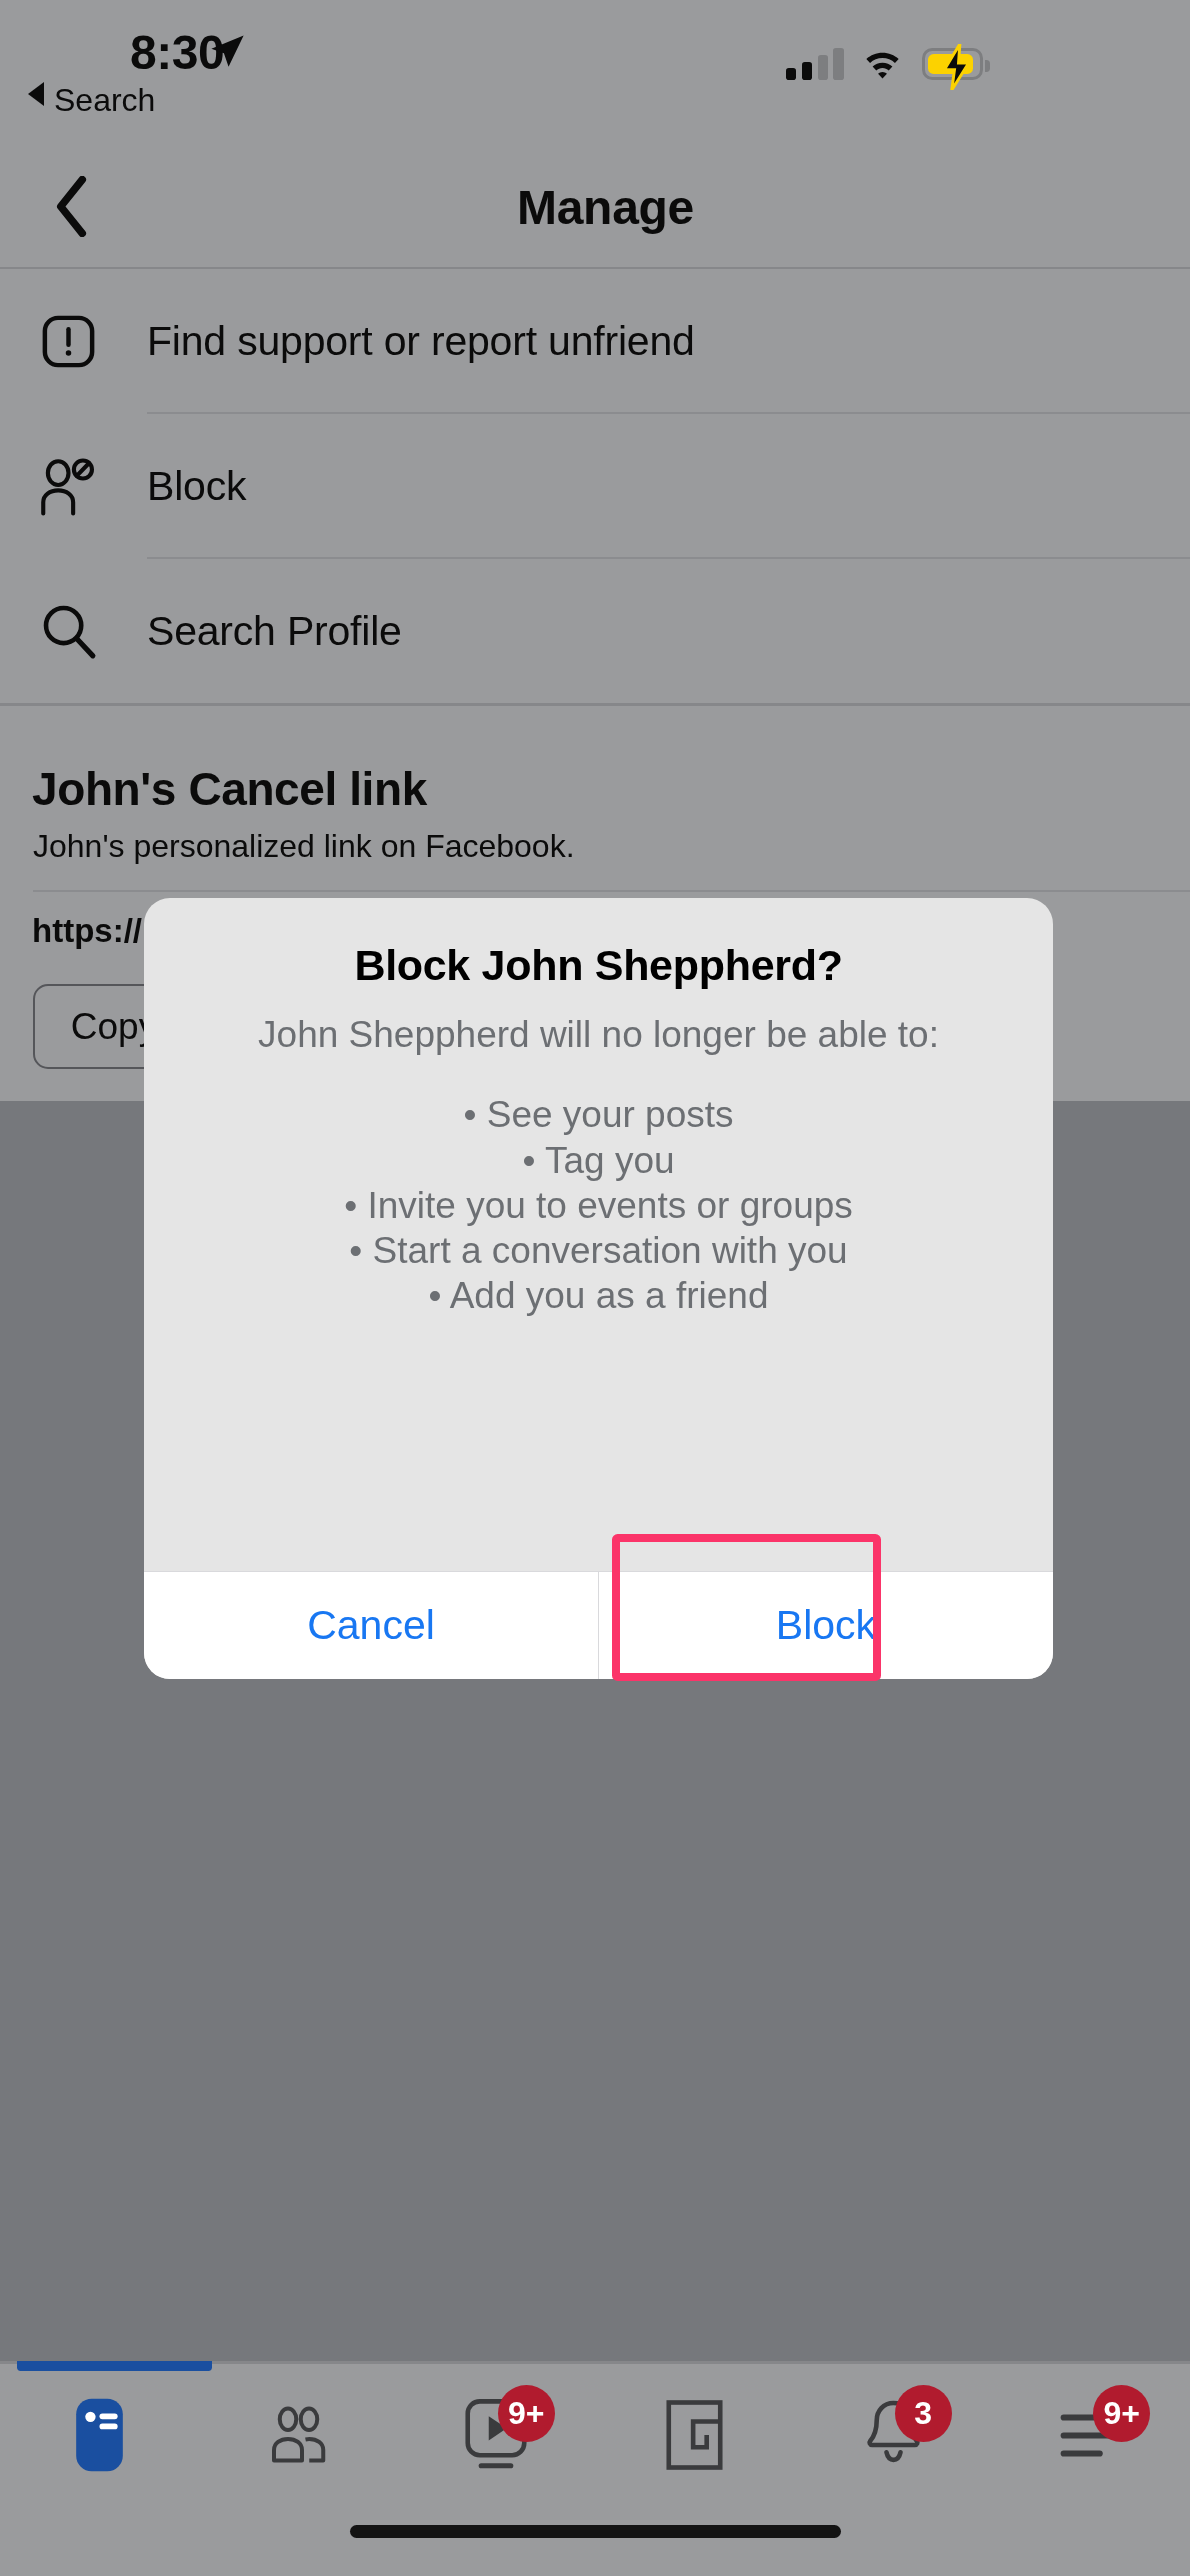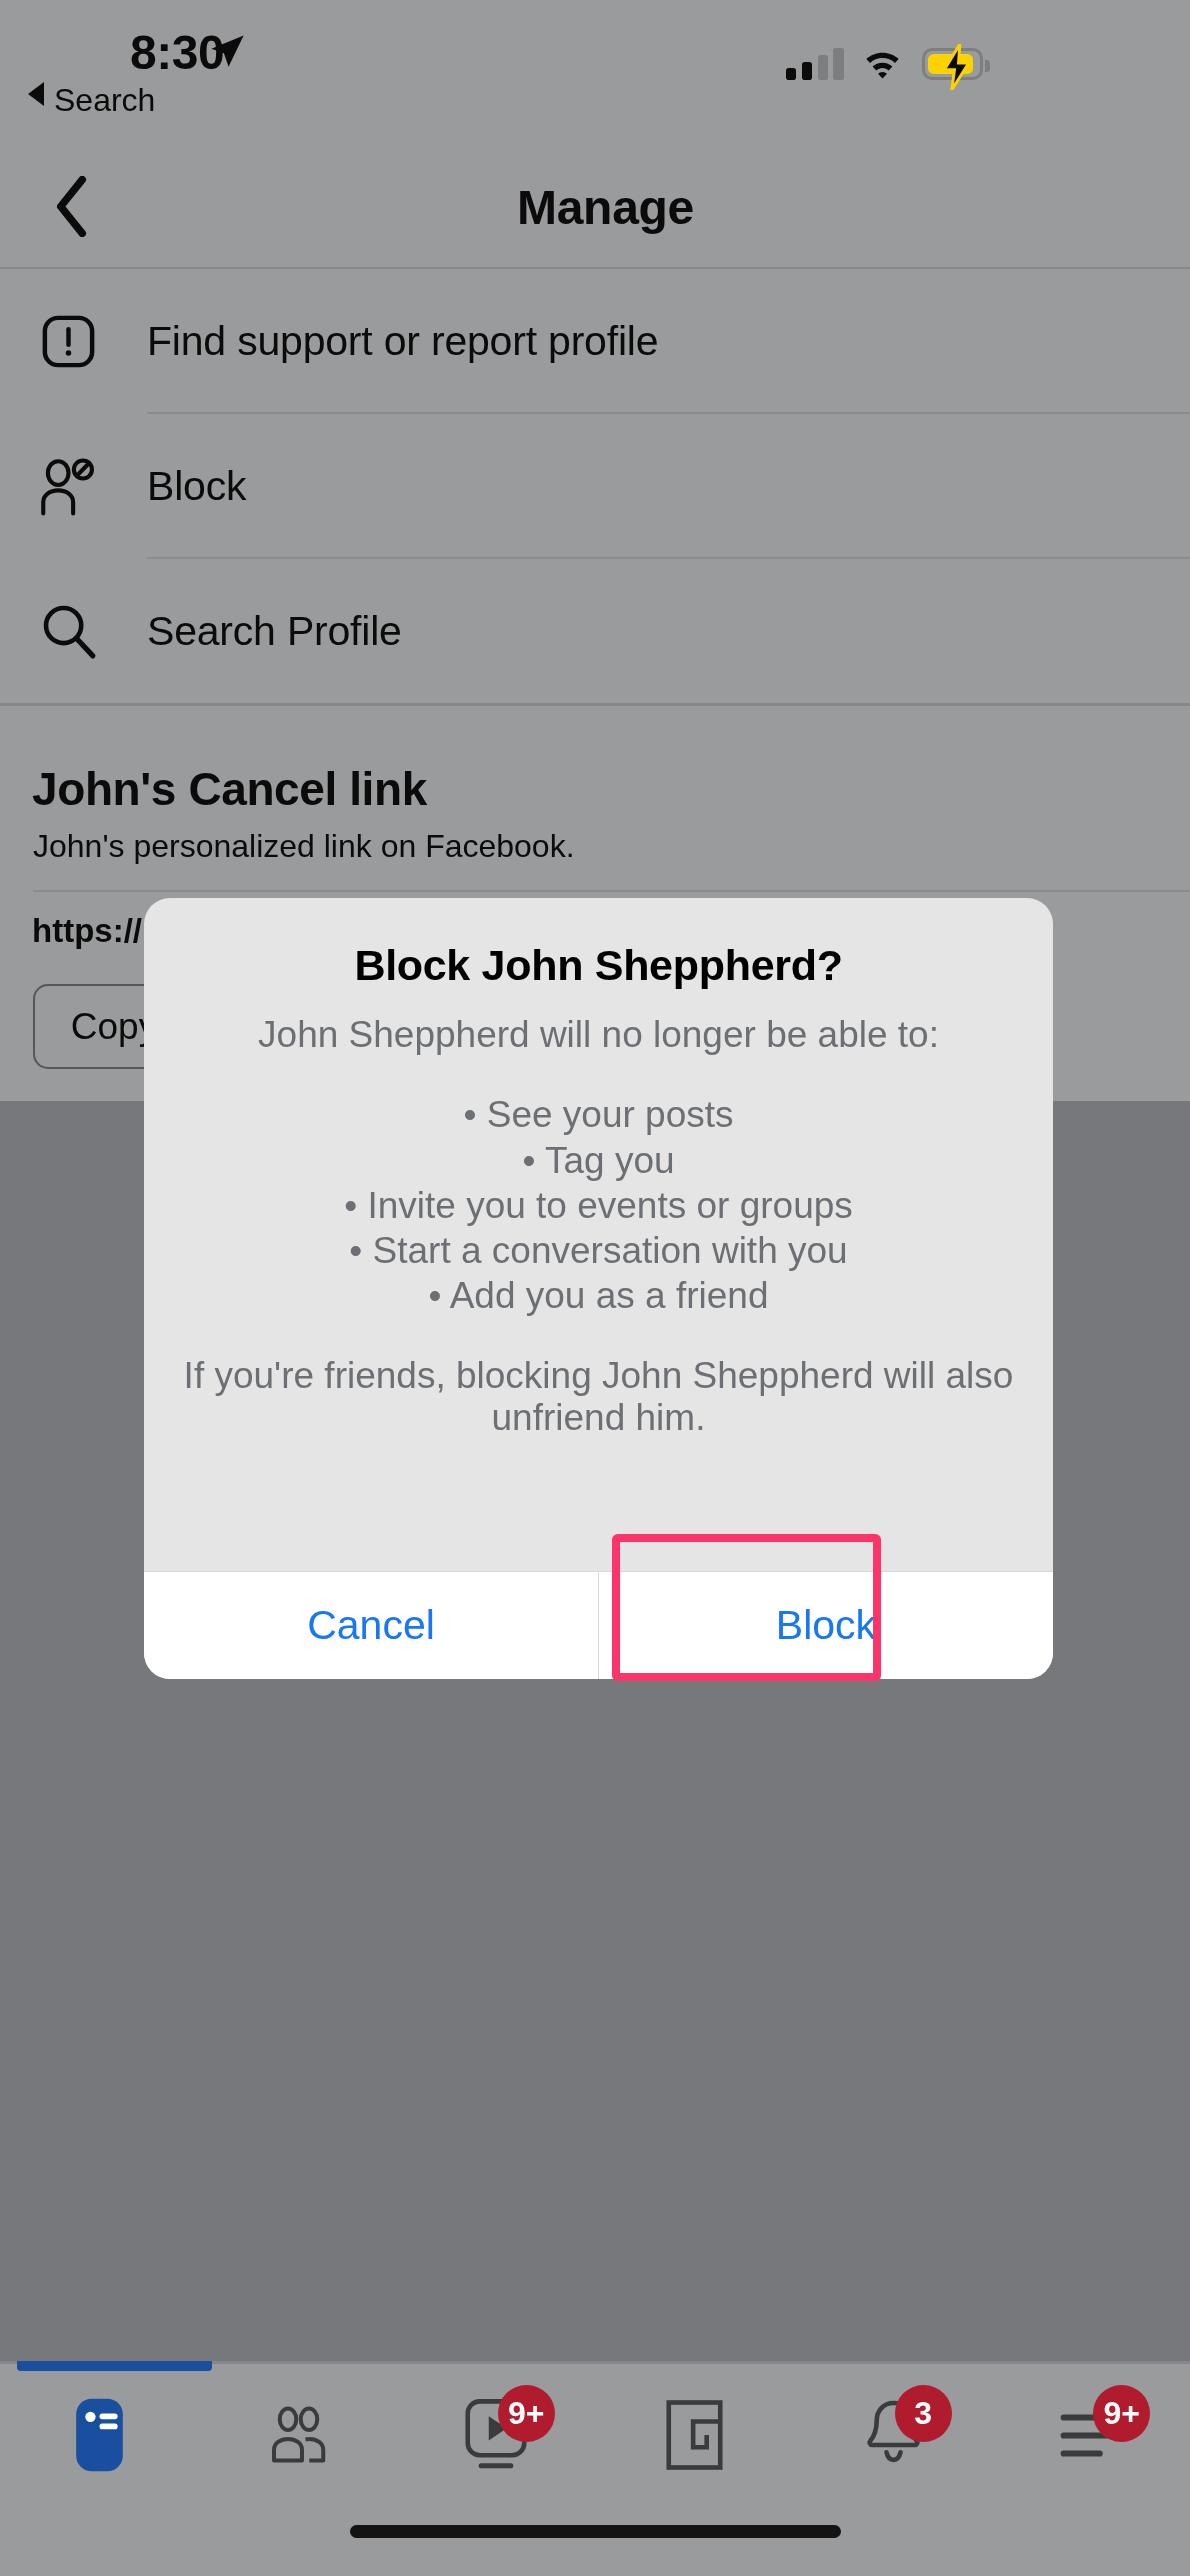--- a/index.html
+++ b/index.html
@@ -144,21 +144,21 @@
   <div class="menu">
 
     <div class="mrow">
       <div class="ic">
         <svg width="63" height="63" viewBox="0 0 24 24">
           <rect x="3" y="3" width="18" height="18" rx="5" fill="none" stroke="#0b0b0b" stroke-width="1.7"></rect>
           <path d="M12 7.3 V13.2" stroke="#0b0b0b" stroke-width="1.7" stroke-linecap="round"></path>
           <circle cx="12" cy="16.4" r="1.05" fill="#0b0b0b"></circle>
         </svg>
       </div>
-      <div class="lbl">Find support or report profile</div>
+      <div class="lbl">Find support or report unfriend</div>
       <div class="sep"></div>
     </div>
 
     <div class="mrow">
       <div class="ic">
         <svg width="67" height="67" viewBox="0 0 26 26">
           <ellipse cx="9" cy="7.8" rx="4" ry="4.6" fill="none" stroke="#0b0b0b" stroke-width="1.6"></ellipse>
           <path d="M3.2 23.5 v-4.4 c0-2.8 2.6-4.6 5.8-4.6 s5.8 1.8 5.8 4.6 v4.4" fill="none" stroke="#0b0b0b" stroke-width="1.6" stroke-linecap="round"></path>
           <circle cx="18.6" cy="6.4" r="3.5" fill="none" stroke="#0b0b0b" stroke-width="1.6"></circle>
           <path d="M16.2 8.9 L21 3.9" stroke="#0b0b0b" stroke-width="1.6" stroke-linecap="round"></path>
@@ -197,21 +197,20 @@
     <div class="dlg-body">
       <div class="dlg-title">Block John Sheppherd?</div>
       <div class="dlg-sub">John Sheppherd will no longer be able to:</div>
       <div class="dlg-bullets">
         <div>• See your posts</div>
         <div>• Tag you</div>
         <div>• Invite you to events or groups</div>
         <div>• Start a conversation with you</div>
         <div>• Add you as a friend</div>
       </div>
-      <div class="dlg-foot">If you're friends, blocking John Sheppherd will also unfriend him.</div>
     </div>
     <div class="dlg-actions">
       <div class="dlg-btn left">
         <span>Cancel</span>
       </div>
       <div class="dlg-btn">
         <span>Block</span>
       </div>
     </div>
   </div>

